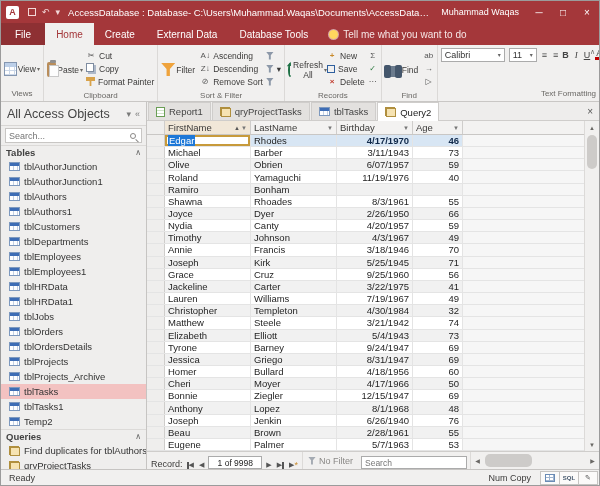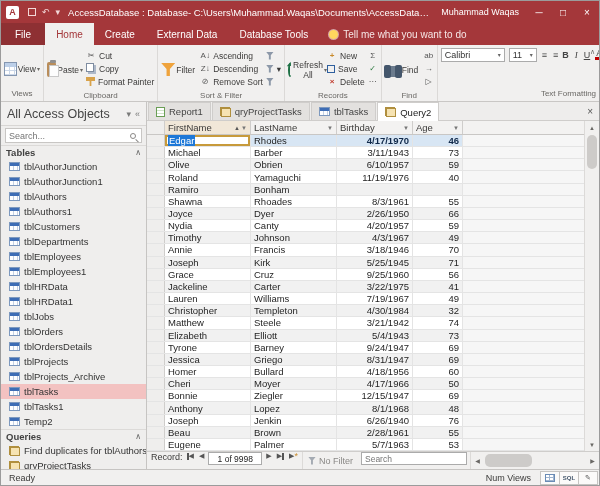--- a/index.html
+++ b/index.html
@@ -125,21 +125,21 @@
   .ds-cell.editcell{background:#fff !important;box-shadow:inset 0 0 0 2px #C79A3B;}
   .seltext{background:#1E78D7;color:#fff;padding:0 1px;}
 
   
   .vscroll{width:15px;flex:0 0 15px;background:#F1F0EF;border-left:1px solid #DCDAD8;display:flex;flex-direction:column;}
   .vs-btn{height:13px;flex:0 0 13px;display:flex;align-items:center;justify-content:center;font-size:6px;color:#6A6865;}
   .vs-track{flex:1;position:relative;}
   .vs-thumb{position:absolute;left:2px;right:2px;top:1px;height:34px;background:#CDCBC9;border-radius:5px;}
 
   
-  .recbar{height:18px;flex:0 0 18px;background:#F1F0EF;border-top:1px solid #CFCDCB;display:flex;align-items:flex-start;font-size:9px;color:#3B3A39;padding-left:4px;gap:3px;white-space:nowrap;}
+  .recbar{height:18px;flex:0 0 18px;background:#F1F0EF;border-top:1px solid #CFCDCB;display:flex;align-items:flex-end;font-size:9px;color:#3B3A39;padding-left:4px;gap:3px;white-space:nowrap;}
   .rec-btn{font-size:7px;color:#555;display:flex;align-items:center;padding:0 1px;}
   .vbar{width:2px;height:7px;background:#555;display:inline-block;}
   .star{color:#C98B2D;font-size:9px;line-height:6px;}
   .rec-pos{width:54px;height:13px;border:1px solid #ABABAB;background:#fff;display:flex;align-items:center;justify-content:center;font-size:8.5px;color:#222;}
   .nofilter{display:flex;align-items:center;gap:3px;color:#8A8886;padding:0 5px;border-left:1px solid #DCDAD8;height:100%;}
   .nf-ico{width:8px;height:8px;background:#A5ABB3;clip-path:polygon(0 0,100% 0,62% 46%,62% 100%,38% 100%,38% 46%);}
   .rec-search{width:106px;height:13px;border:1px solid #ABABAB;background:#fff;display:flex;align-items:center;padding:0 3px;}
   .rec-search input{border:0;outline:0;width:100%;font-size:8.5px;color:#777;font-family:inherit;background:transparent;}
   .hscroll{flex:1;height:100%;display:flex;align-items:center;border-left:1px solid #DCDAD8;}
   .hs-btn{width:13px;text-align:center;font-size:6px;color:#6A6865;}
@@ -520,21 +520,21 @@
                 <div class="ds-cell c0">Michael</div>
                 <div class="ds-cell c1">Barber</div>
                 <div class="ds-cell c2 num">3/11/1943</div>
                 <div class="ds-cell c3 num">73</div>
                 <div class="ds-fill"></div>
               </div>
               <div class="ds-row alt">
                 <div class="ds-sel"></div>
                 <div class="ds-cell c0">Olive</div>
                 <div class="ds-cell c1">Obrien</div>
-                <div class="ds-cell c2 num">6/10/1957</div>
+                <div class="ds-cell c2 num">6/07/1957</div>
                 <div class="ds-cell c3 num">59</div>
                 <div class="ds-fill"></div>
               </div>
               <div class="ds-row">
                 <div class="ds-sel"></div>
                 <div class="ds-cell c0">Roland</div>
                 <div class="ds-cell c1">Yamaguchi</div>
                 <div class="ds-cell c2 num">11/19/1976</div>
                 <div class="ds-cell c3 num">40</div>
                 <div class="ds-fill"></div>
@@ -747,21 +747,21 @@
               <span class="hs-thumb"></span>
             </span>
           <span class="hs-btn">▶</span>
         </span>
       </div>
     </div>
   </div>
 
   <div class="statusbar">
     <span class="sb-left">Ready</span>
-    <span>Num Views</span>
+    <span>Num Copy</span>
     <span class="sb-views">
       <span class="sb-vbtn">
           <span class="mini-grid"></span>
         </span>
       <span class="sb-vbtn">
           <span class="sqltxt">SQL</span>
         </span>
       <span class="sb-vbtn">✎</span>
     </span>
   </div>

